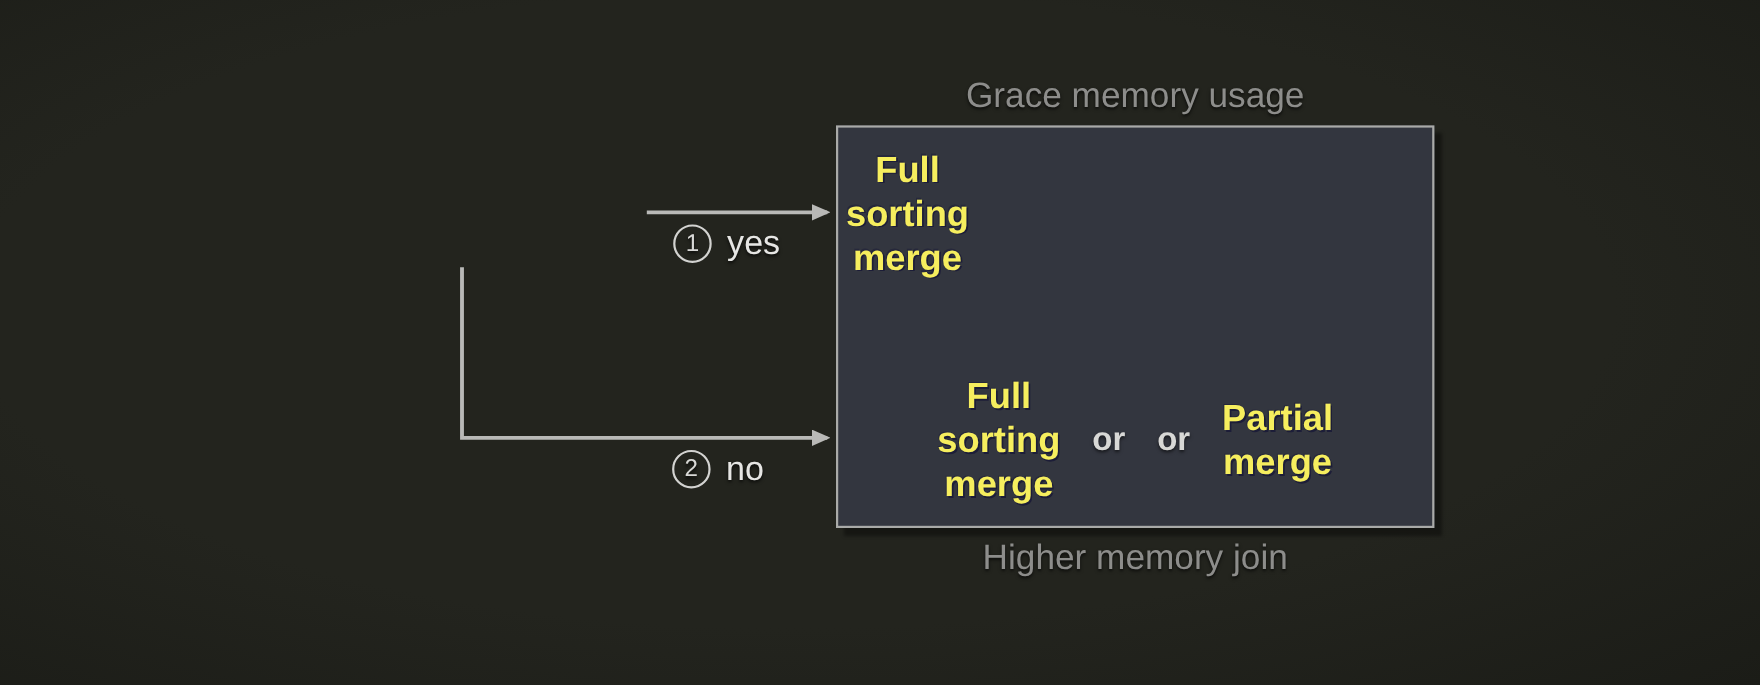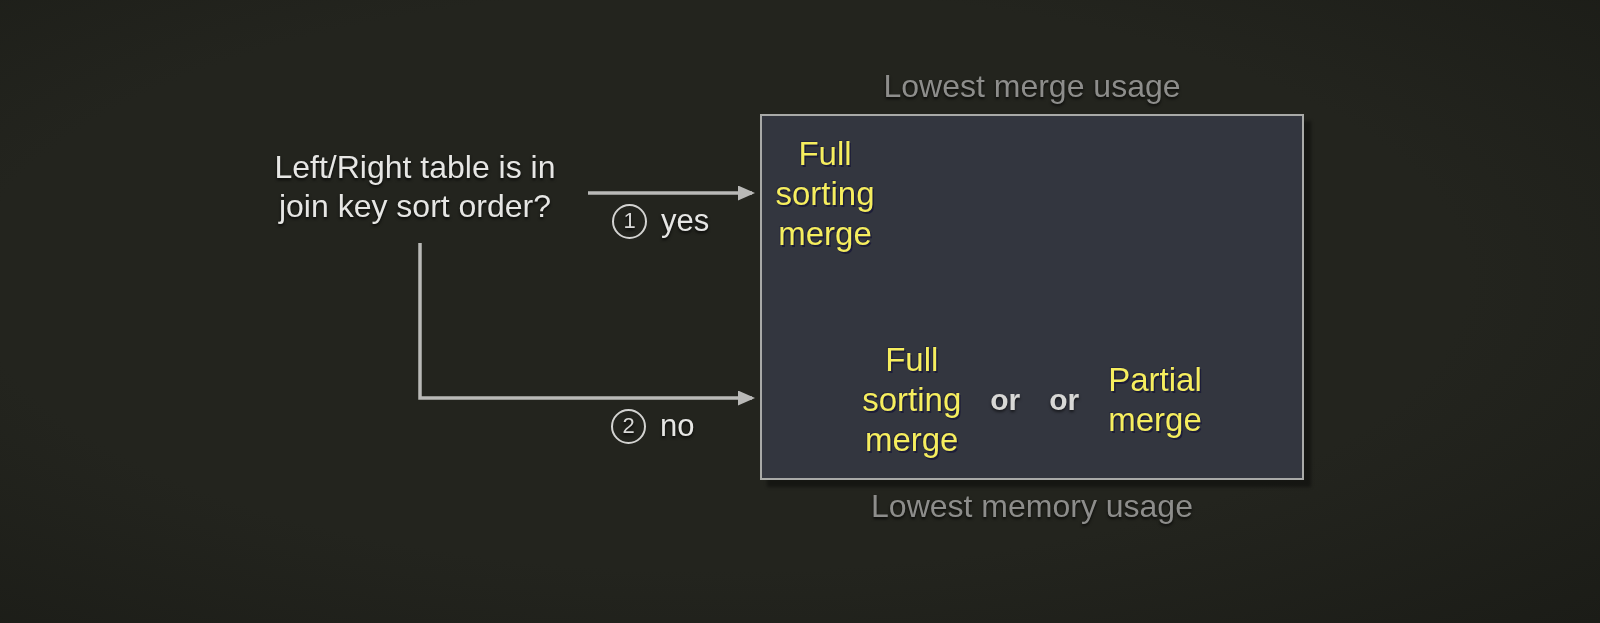--- a/index.html
+++ b/index.html
@@ -75,21 +75,21 @@
     text-align: center;
     font-size: 32px;
     color: var(--muted-gray);
     text-shadow: 0 2px 3px rgba(0,0,0,0.7);
   }
   .mem-top { top: 68px; }
   .mem-bottom { top: 488px; }
   .algo {
     color: var(--algorithm-yellow);
     font-size: 33px;
-    font-weight: normal;
+    font-weight: bold;
     line-height: 40px;
     text-align: center;
     white-space: pre-line;
     text-shadow: 1.5px 1.5px 0 rgba(25,25,55,0.85), -1px -1px 0 rgba(25,25,55,0.5);
   }
   .algo-yes {
     position: absolute;
     left: 762px; top: 134px;
     width: 126px;
   }
@@ -117,46 +117,44 @@
   <svg class="connectors" viewBox="0 0 1600 623" xmlns="http://www.w3.org/2000/svg">
     <defs>
       <marker id="arrowhead" markerUnits="userSpaceOnUse" markerWidth="17" markerHeight="15" refX="14" refY="7.5" orient="auto">
         <path d="M0,0 L17,7.5 L0,15 z" fill="#b9b9b7"></path>
       </marker>
     </defs>
     <line x1="588" y1="193" x2="752" y2="193" stroke="#b9b9b7" stroke-width="3.5" marker-end="url(#arrowhead)"></line>
     <polyline points="420,243 420,398 752,398" fill="none" stroke="#b9b9b7" stroke-width="3.5" marker-end="url(#arrowhead)"></polyline>
   </svg>
 
-  <div class="question">Left/Right table is in
-join key sort order?</div>
 
   <div class="branch-label branch-yes">
     <span class="circle-num">1</span>
     <span>yes</span>
   </div>
 
   <div class="branch-label branch-no">
     <span class="circle-num">2</span>
     <span>no</span>
   </div>
 
-  <div class="mem-label mem-top">Lowest merge usage</div>
+  <div class="mem-label mem-top">Grace memory usage</div>
 
   <div class="algo-box"></div>
 
   <div class="algo algo-yes">Full
 sorting
 merge</div>
 
   <div class="algo-row">
     <div class="algo">Full
 sorting
 merge</div>
     <div class="or-sep">or</div>
     <div class="or-sep">or</div>
     <div class="algo">Partial
 merge</div>
   </div>
 
-  <div class="mem-label mem-bottom">Lowest memory usage</div>
+  <div class="mem-label mem-bottom">Higher memory join</div>
 
 </div>
 
 </body></html>

